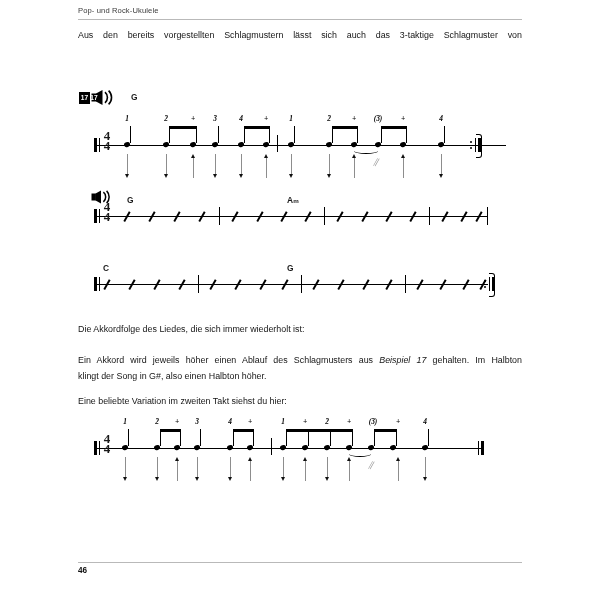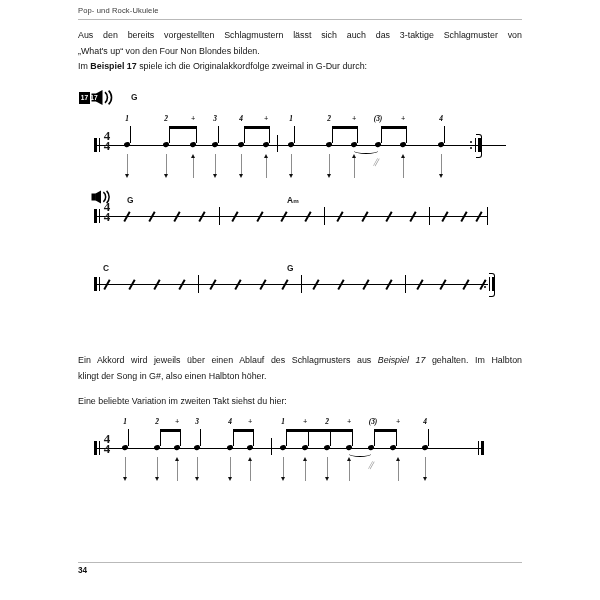--- a/index.html
+++ b/index.html
@@ -229,24 +229,20 @@
 </style>
 </head>
 <body>
 
 <div class="page">
 
   <div class="running-head">Pop- und Rock-Ukulele</div>
   <div class="header-rule"></div>
 
   <div class="txt para just" style="top:28px;">Aus den bereits vorgestellten Schlagmustern lässt sich auch das 3-taktige Schlagmuster von</div>
-  <div class="txt para" style="top:43.5px;">„What's up“ von den Four Non Blondes bilden.</div>
-  <div class="txt para" style="top:59px;">
-    <span>Im </span><span class="b">Beispiel 17</span><span> spiele ich die Originalakkordfolge zweimal in G-Dur durch:</span>
-  </div>
 
   <div class="system" id="sys1" style="top:90px;">
 
     <div class="audio-icon" style="left:13px; top:0px;">
       <svg width="34" height="15" viewBox="0 0 34 15">
         <rect x="0.5" y="3.5" width="5" height="8" fill="#000"></rect>
         <polygon points="5,3.5 11.5,0 11.5,15 5,11.5" fill="#000"></polygon>
         <path d="M14,2.2 A7,7 0 0 1 14,12.8" stroke="#000" stroke-width="1.6" fill="none"></path>
         <path d="M17.6,0.6 A9.6,9.6 0 0 1 17.6,14.4" stroke="#000" stroke-width="1.6" fill="none"></path>
         <text x="3" y="10.4" font-family="Liberation Sans, sans-serif" font-size="6.6" font-weight="bold" fill="#ffffff" text-anchor="middle" transform="translate(0,0)">17</text>
@@ -470,22 +466,23 @@
 
     <div class="rep-end" style="left:411px; top:19px;">
       <div class="rep-dot" style="left:-5px; top:3px;"></div>
       <div class="rep-dot" style="left:-5px; top:8.5px;"></div>
       <div class="rep-thin" style="left:0px; top:0;"></div>
       <div class="rep-thick" style="left:2.6px; top:0;"></div>
     </div>
     <div class="rep-bracket" style="left:411px; top:15px;"></div>
   </div>
 
+  <div class="txt para" style="top:322px;">Die Akkordfolge des Liedes, die sich immer wiederholt ist:</div>
   <div class="txt para just" style="top:353px;">
-    <span>Ein Akkord wird jeweils über einen Ablauf des Schlagmusters aus </span><span class="i">Beispiel 17</span><span> gehalten. Im Halbton</span>
+    <span>Ein Akkord wird jeweils höher einen Ablauf des Schlagmusters aus </span><span class="i">Beispiel 17</span><span> gehalten. Im Halbton</span>
   </div>
   <div class="txt para" style="top:368.5px;">klingt der Song in G#, also einen Halbton höher.</div>
   <div class="txt para" style="top:394px;">Eine beliebte Variation im zweiten Takt siehst du hier:</div>
 
   <div class="system" style="top:410px;">
 
     <div class="staffline" style="left:16px; top:38px; width:390px;"></div>
 
     <div class="rep-start" style="left:16px; top:31px;">
       <div class="rep-thick" style="left:0; top:0;"></div>
@@ -600,15 +597,15 @@
       <div class="arrow-line" style="left:0; top:3px; height:21px;"></div>
       <div class="arrow-head" style="left:-2px; top:0px;"></div>
     </div>
     <div class="arrow-down" style="position:absolute;left:347px;top:47px;">
       <div class="arrow-line" style="left:0; top:0; height:21px;"></div>
       <div class="arrow-head" style="left:-2px; top:20px;"></div>
     </div>
   </div>
 
   <div class="footer-rule"></div>
-  <div class="folio">34</div>
+  <div class="folio">46</div>
 
 </div>
 
 </body></html>

